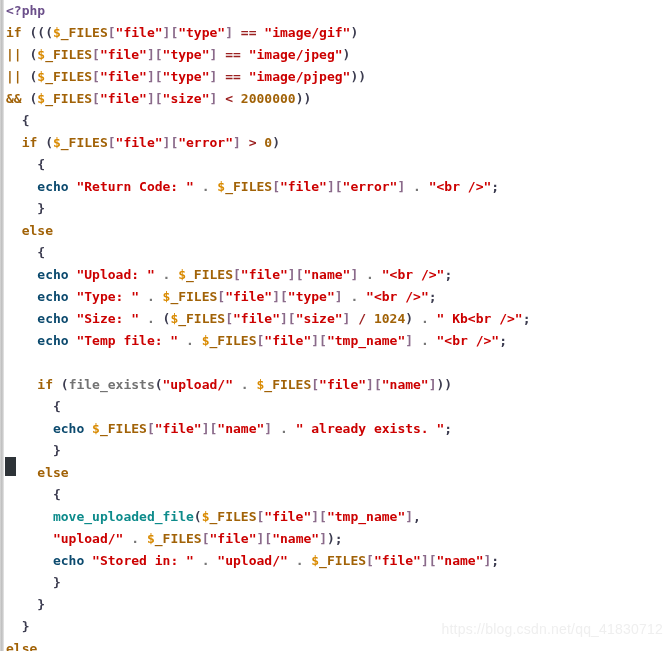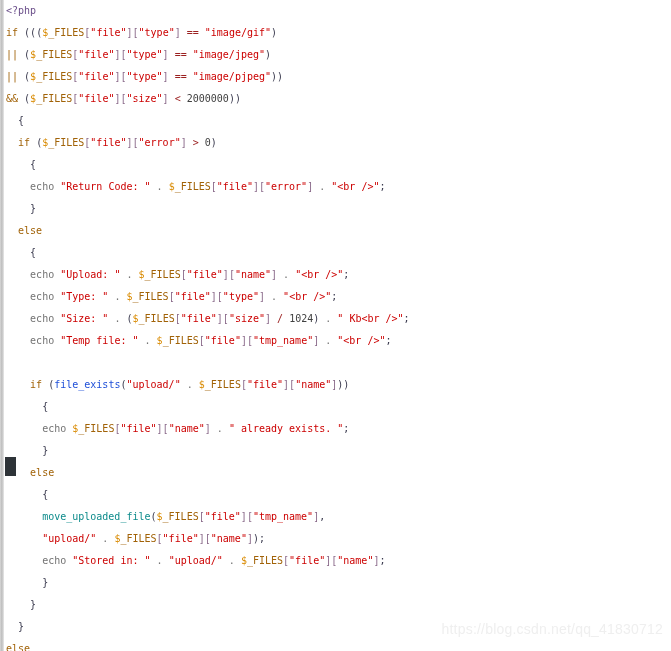--- a/index.html
+++ b/index.html
@@ -33,36 +33,36 @@
   #code-lines {
     position: absolute;
     left: 6px;
     top: 0px;
     width: 665px;
   }
   .code-line {
     height: 22px;
     line-height: 22px;
     white-space: pre;
-    font-size: 10px;
-    font-weight: normal;
+    font-size: 13px;
+    font-weight: bold;
     letter-spacing: 0px;
     color: #3b3b4f;
   }
   
   .t-tag      { color: #6b4f8a; }   
   .t-kw       { color: #a16207; }   
   .t-var      { color: #d98a00; }   
   .t-varname  { color: #a16207; }   
   .t-bracket  { color: #8a6a8a; }   
   .t-str      { color: #cc0000; }   
-  .t-num      { color: #404040; }   
+  .t-num      { color: #a16207; }   
   .t-punct    { color: #3b3b4f; }   
-  .t-echo     { color: #737373; }   
-  .t-func     { color: #1d4ed8; }   
+  .t-echo     { color: #0c4a6e; }   
+  .t-func     { color: #737373; }   
   .t-func2    { color: #0d8b8b; }   
   .t-op       { color: #9b2020; }   
   .t-dot      { color: #777777; }   
   #watermark {
     position: absolute;
     right: 8px;
     bottom: 14px;
     font-family: "Liberation Sans", sans-serif;
     font-size: 14px;
     color: #efefef;

